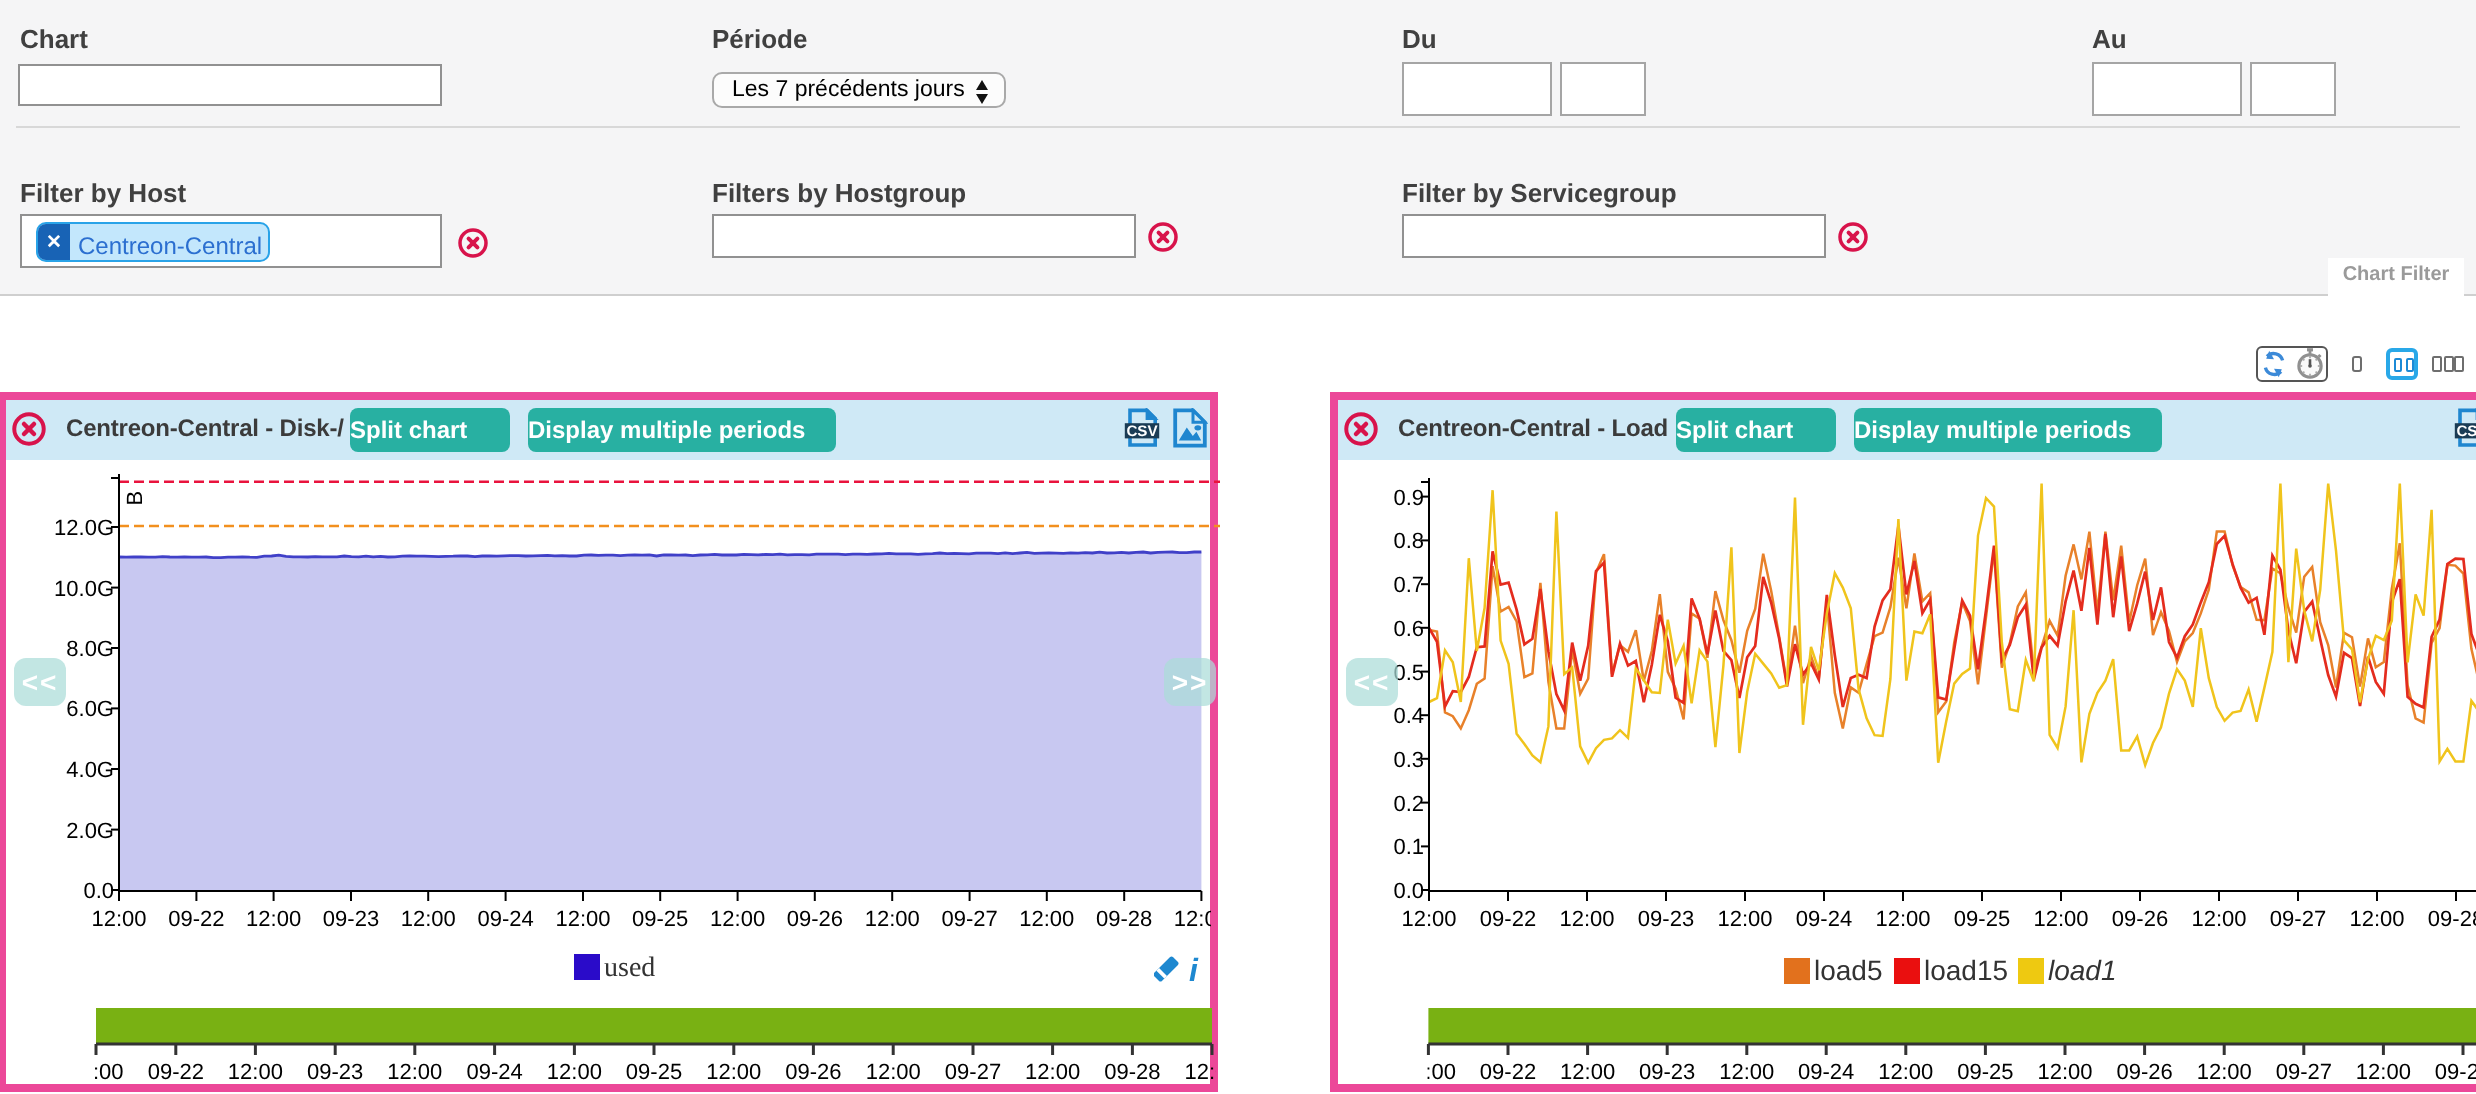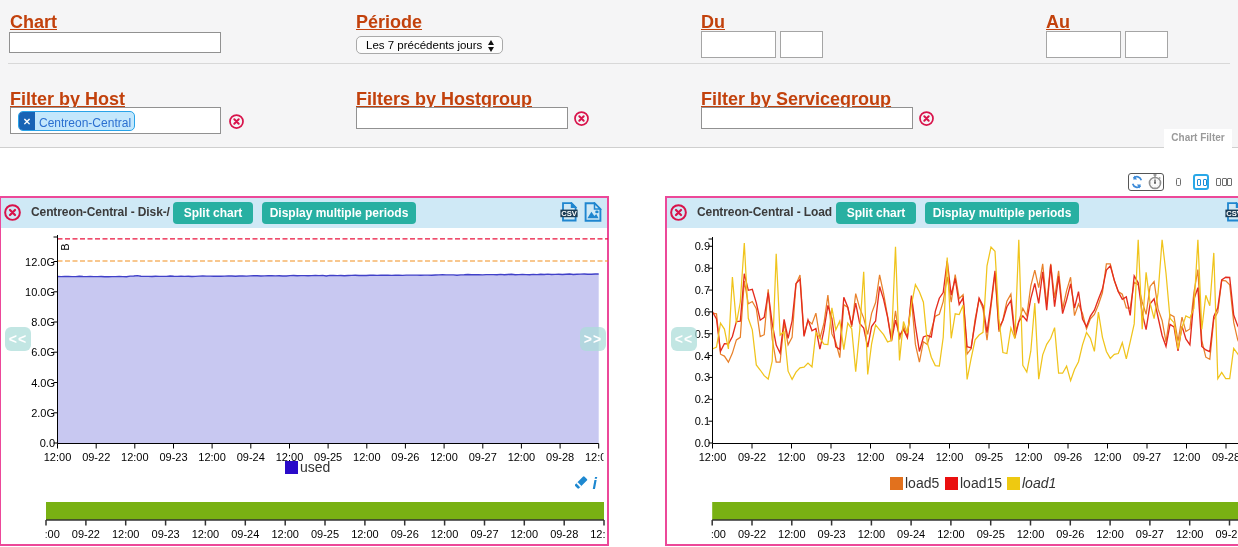--- a/index.html
+++ b/index.html
@@ -1,24 +1,24 @@
 <!DOCTYPE html>
 <html><head>
 <meta charset="utf-8">
 <style>
 * { margin:0; padding:0; box-sizing:border-box; }
 html,body { width:1238px; height:547px; background:#fff; font-family:"Liberation Sans", sans-serif; overflow:hidden; position:relative; }
 .abs { position:absolute; }
-.lbl { position:absolute; font-size:18px; font-weight:bold; color:#c2410c;text-decoration:underline; }
+.lbl { position:absolute; font-size:13px; font-weight:bold; color:#404040; }
 .inp { position:absolute; background:#fff; border:1px solid #919191; }
 .redx { position:absolute; width:15px; height:15px; }
-.panel { position:absolute; top:196px; width:609px; height:350px; border:2px solid #ec4899; background:#fff; }
+.panel { position:absolute; top:196px; width:609px; height:350px; border:4px solid #ec4899; background:#fff; }
 .phead { position:absolute; left:0; top:0; right:0; height:30px; background:#cfe9f6; }
 .ptitle { position:absolute; top:7px; font-size:12px; letter-spacing:-0.1px; font-weight:bold; color:#3b3b3b; }
-.tealbtn { position:absolute; top:4px; height:22px; background:#28b0a2; border-radius:4px; color:#fff; font-size:12px; font-weight:bold; text-align:center; line-height:22px; }
+.tealbtn { position:absolute; top:4px; height:22px; background:#28b0a2; border-radius:4px; color:#fff; font-size:12px; font-weight:bold; line-height:22px; }
 .navbtn { position:absolute; width:26px; height:24px; background:rgba(170,220,216,0.72); border-radius:6px; color:#fff; font-size:14px; font-weight:bold; text-align:center; line-height:24px; letter-spacing:1px; }
 .legend { position:absolute; font-size:14px; color:#333; }
 .legsq { display:inline-block; width:13px; height:13px; vertical-align:-2px; margin-right:2px; }
 svg text { font-family:"Liberation Sans", sans-serif; fill:#000; }
 </style>
 </head>
 <body>
 
 <div class="abs" style="left:0;top:0;width:1238px;height:148px;background:#f5f5f6;border-bottom:1px solid #cfcfcf;"></div>
 <div class="abs" style="left:8px;top:63px;width:1222px;height:0;border-top:1px solid #d8d8d8;"></div>
@@ -216,21 +216,21 @@
         <text x="402.7" y="309.5" text-anchor="middle" font-size="11">09-26</text>
         <text x="442.6" y="309.5" text-anchor="middle" font-size="11">12:00</text>
         <text x="482.5" y="309.5" text-anchor="middle" font-size="11">09-27</text>
         <text x="522.3" y="309.5" text-anchor="middle" font-size="11">12:00</text>
         <text x="562.2" y="309.5" text-anchor="middle" font-size="11">09-28</text>
         <text x="602.0" y="309.5" text-anchor="middle" font-size="11">12:00</text>
       </g>
   </svg>
   <div class="navbtn" style="left:4px;top:129px;">&lt;&lt;</div>
   <div class="navbtn" style="left:579px;top:129px;">&gt;&gt;</div>
-  <div class="legend" style="left:284px;top:261px;"><span class="legsq" style="background:#2a0bc9;"></span>used</div>
+  <div class="legend" style="left:284px;top:277px;font-family:Liberation Serif, serif;"><span class="legsq" style="background:#2a0bc9;"></span>used</div>
   <svg class="abs" style="left:574px;top:277px;" width="28" height="15" viewBox="0 0 28 15">
       <g transform="rotate(45 6 7.5)">
         <rect x="3.2" y="0.8" width="5.6" height="13.4" rx="1.2" fill="#1e88d0"></rect>
         <rect x="3.2" y="9.6" width="5.6" height="1.9" fill="#ffffff"></rect>
       </g>
 <text x="17.5" y="13.5" font-family="Liberation Serif, serif" font-size="16" font-weight="bold" font-style="italic" style="fill:#1e88d0;">i</text>
     </svg>
 </div>
 
 <div class="panel" style="left:665px;">

